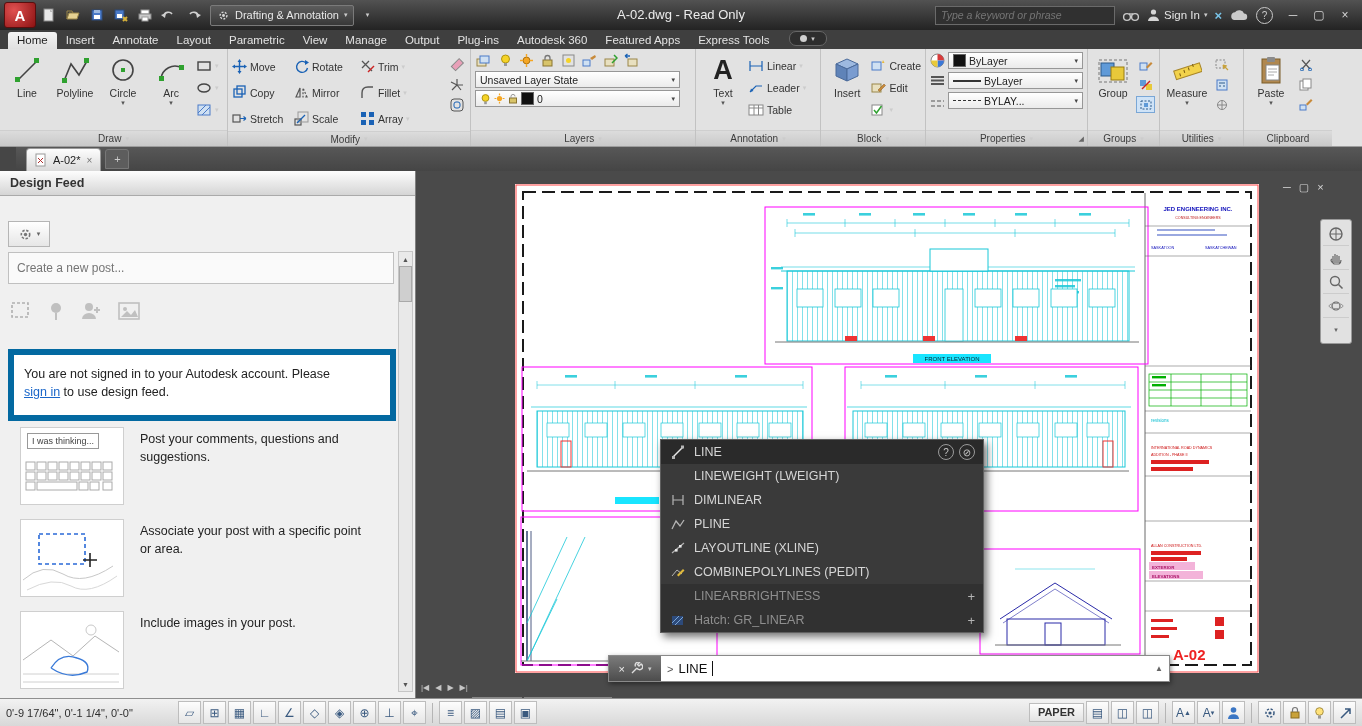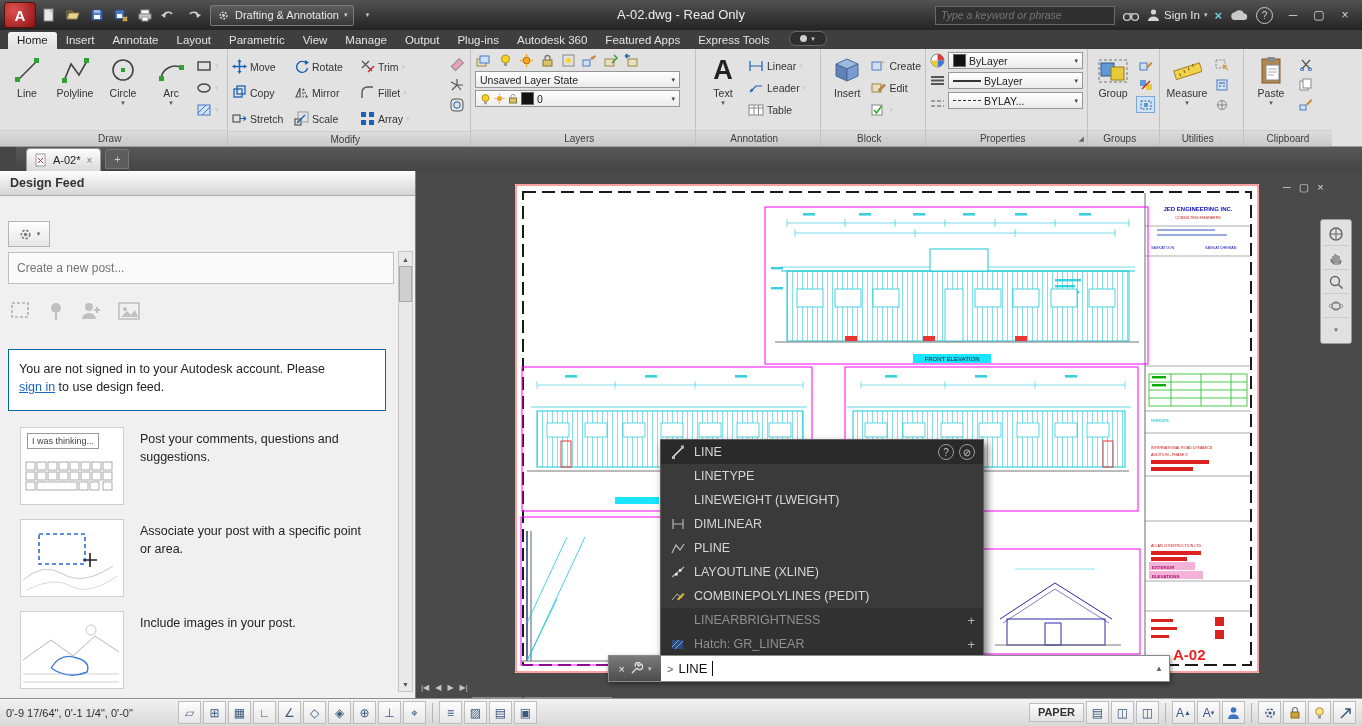--- a/index.html
+++ b/index.html
@@ -48,21 +48,21 @@
   .ftab{display:flex;align-items:center;gap:6px;height:22px;padding:0 8px;background:linear-gradient(#fdfdfd,#d9d9d9);border:1px solid #9a9a9a;border-bottom:none;border-radius:4px 4px 0 0;font-size:11px;color:#222;}
   .ftab .x{color:#777;font-size:10px;}
   .fplus{width:22px;height:18px;margin-left:4px;background:#5d5d5d;border:1px solid #777;border-radius:3px 3px 0 0;color:#ccc;font-size:11px;display:flex;align-items:center;justify-content:center;margin-bottom:2px;}
 
   
   .feed{position:absolute;left:0;top:171px;width:415px;bottom:28px;background:#f0f0f0;border-right:1px solid #808080;z-index:30;}
   .fhead{height:24px;background:linear-gradient(#fdfdfd,#d5d5d5);border-bottom:1px solid #aaa;display:flex;align-items:center;padding-left:10px;font-size:12.5px;font-weight:bold;color:#333;}
   .fset{position:absolute;left:8px;top:50px;width:40px;height:24px;background:linear-gradient(#fff,#e6e6e6);border:1px solid #b5b5b5;display:flex;align-items:center;justify-content:center;gap:4px;}
   .fpost{position:absolute;left:8px;top:81px;width:368px;height:30px;background:#fafafa;border:1px solid #c0c0c0;font-size:12px;color:#666;padding:0 8px;font-family:"Liberation Sans",sans-serif;}
   .ficons{position:absolute;left:10px;top:130px;display:flex;gap:16px;}
-  .fnote{position:absolute;left:8px;top:178px;width:356px;background:#fff;border:1px solid #0369a1;padding:10px 10px 14px 10px;font-size:12.5px;color:#222;line-height:1.45;}
+  .fnote{position:absolute;left:8px;top:178px;width:356px;background:#fff;border:6px solid #0369a1;padding:10px 10px 14px 10px;font-size:12.5px;color:#222;line-height:1.45;}
   .fnote a{color:#1a66c9;text-decoration:underline;}
   .feat{position:absolute;left:20px;display:flex;gap:16px;}
   .thumb{width:102px;height:76px;background:#fff;border:1px solid #cfcfcf;position:relative;overflow:hidden;}
   .fcap{width:230px;font-size:12.5px;color:#222;line-height:1.4;padding-top:4px;}
   .fscroll{position:absolute;right:2px;top:80px;bottom:6px;width:15px;background:#e9e9e9;border:1px solid #c6c6c6;display:flex;flex-direction:column;align-items:center;box-sizing:border-box;}
   .fscroll .btn{width:13px;height:14px;font-size:7px;color:#555;display:flex;align-items:center;justify-content:center;}
   .fthumb{width:11px;height:34px;background:#cfcfcf;border:1px solid #a9a9a9;}
   .fscroll .sp{flex:1;}
 
   
@@ -1036,24 +1036,20 @@
             </svg>
           </span>
         <span>LINE</span>
         <span class="cqi">
           <span class="q">?</span>
           <span class="q">⊘</span>
         </span>
       </div>
       <div class="crow">
           <span class="cic"></span>
-          <span>LINETYPE</span>
-        </div>
-      <div class="crow">
-          <span class="cic"></span>
           <span>LINEWEIGHT (LWEIGHT)</span>
         </div>
       <div class="crow">
         <span class="cic">
             <svg width="14" height="12">
               <path d="M2 1 V11 M12 1 V11 M2 6 H12" stroke="#b5b5b5" stroke-width="1.2"></path>
             </svg>
           </span>
         <span>DIMLINEAR</span>
       </div>

